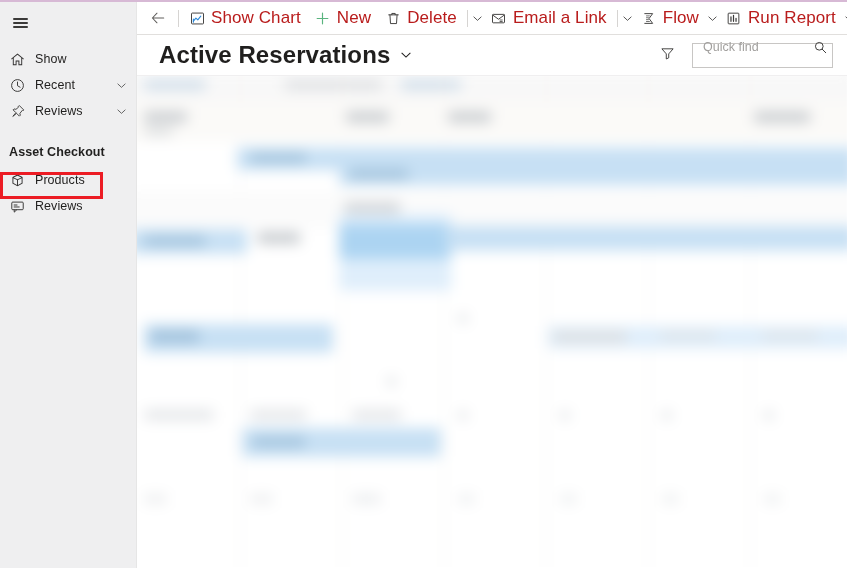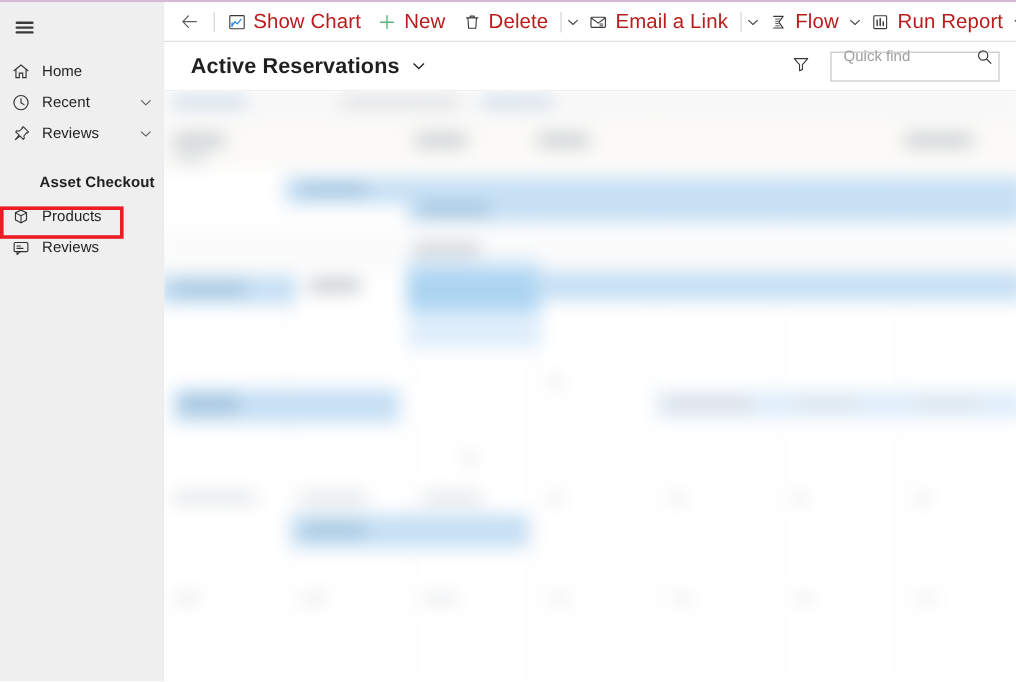--- a/index.html
+++ b/index.html
@@ -97,21 +97,20 @@
     font-size: 12.5px;
     font-weight: bold;
     color: #201f1e;
     padding: 0 0 0 9px;
     margin-top: 20px;
     margin-bottom: 8px;
     height: 15px;
     display: flex;
     align-items: center;
     letter-spacing: .1px;
-    margin-left: 24px;
   }
   .spacer-sm { height: 6px; }
 
   
   .red-box {
     position: absolute;
     left: 0px;
     top: 170px;
     width: 103px;
     height: 27px;
@@ -208,21 +207,21 @@
     height: 41px;
     flex: 0 0 41px;
     display: flex;
     align-items: center;
     background: #ffffff;
     padding: 0 14px 0 22px;
     box-sizing: border-box;
     border-bottom: 1px solid #f0eff0;
   }
   .view-title {
-    font-size: 18px;
+    font-size: 24px;
     font-weight: 600;
     color: #201f1e;
     letter-spacing: .1px;
     cursor: pointer;
     display: flex;
     align-items: center;
   }
   .view-title .tchev {
     margin-left: 9px;
     display: flex;
@@ -333,21 +332,21 @@
       </div>
 
       <div class="spacer-sm"></div>
 
       <div class="nav-item">
         <span class="ico">
           <svg width="15" height="15" viewBox="0 0 16 16">
               <path d="M8 1.6 1.2 7.3l.62.74L3 7.06V14h4v-4h2v4h4V7.06l1.18.98.62-.74L8 1.6zM12 13H10V9H6v4H4V6.23l4-3.35 4 3.35V13z" fill="#323130"></path>
             </svg>
         </span>
-        <span class="lbl">Home</span>
+        <span class="lbl">Show</span>
       </div>
 
       <div class="nav-item">
         <span class="ico">
           <svg width="15" height="15" viewBox="0 0 16 16">
               <circle cx="8" cy="8" r="6.3" fill="none" stroke="#323130" stroke-width="1"></circle>
               <path d="M8 4.3V8.2l2.7 1.6" fill="none" stroke="#323130" stroke-width="1" stroke-linecap="round"></path>
             </svg>
         </span>
         <span class="lbl">Recent</span>

